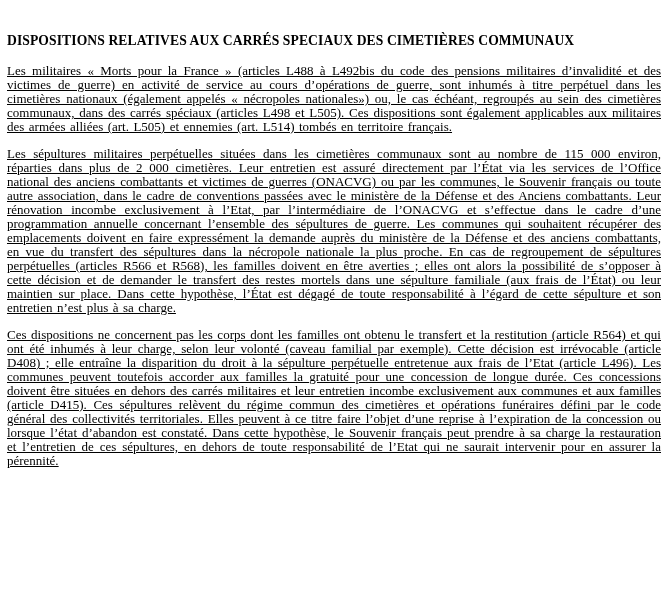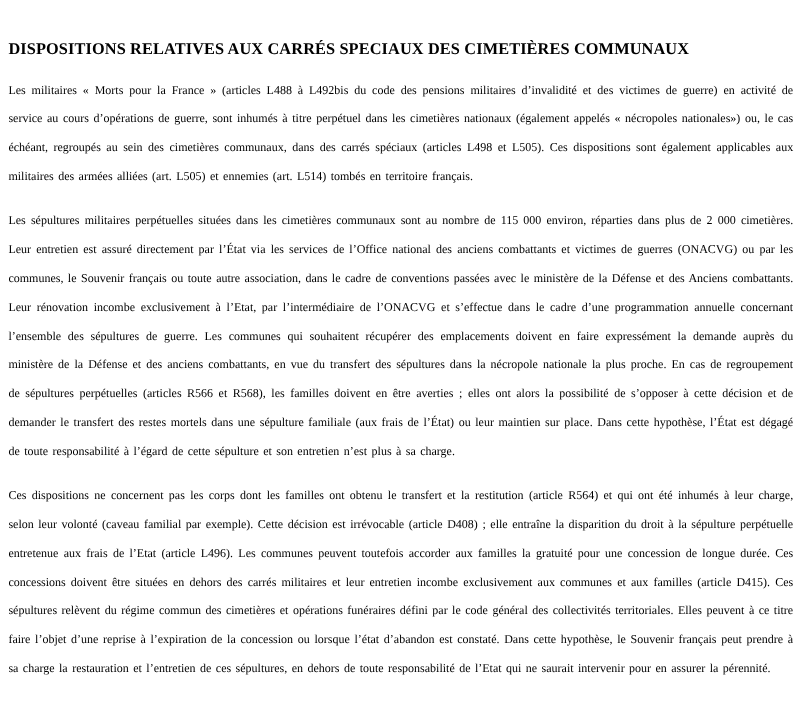--- a/index.html
+++ b/index.html
@@ -20,25 +20,26 @@
   }
   .doc-title {
     font-size: 13.6px;
     font-weight: bold;
     line-height: 18px;
     margin: 0 0 14px 0;
     text-align: left;
     letter-spacing: 0.1px;
   }
   .doc-paragraph {
-    font-size: 10px;
-    line-height: 24px;
+    font-size: 13px;
+    line-height: 14px;
     text-align: justify;
     margin: 0 0 13px 0;
     word-spacing: 1.2px;
+    text-decoration: underline;
   }
 </style>
 </head>
 <body>
 
 <div class="page">
   <h1 class="doc-title">DISPOSITIONS RELATIVES AUX CARRÉS SPECIAUX DES CIMETIÈRES COMMUNAUX</h1>
   <p class="doc-paragraph">Les militaires « Morts pour la France » (articles L488 à L492bis du code des pensions militaires d’invalidité et des victimes de guerre) en activité de service au cours d’opérations de guerre, sont inhumés à titre perpétuel dans les cimetières nationaux (également appelés « nécropoles nationales») ou, le cas échéant, regroupés au sein des cimetières communaux, dans des carrés spéciaux (articles L498 et L505). Ces dispositions sont également applicables aux militaires des armées alliées (art. L505) et ennemies (art. L514) tombés en territoire français.</p>
   <p class="doc-paragraph">Les sépultures militaires perpétuelles situées dans les cimetières communaux sont au nombre de 115 000 environ, réparties dans plus de 2 000 cimetières. Leur entretien est assuré directement par l’État via les services de l’Office national des anciens combattants et victimes de guerres (ONACVG) ou par les communes, le Souvenir français ou toute autre association, dans le cadre de conventions passées avec le ministère de la Défense et des Anciens combattants. Leur rénovation incombe exclusivement à l’Etat, par l’intermédiaire de l’ONACVG et s’effectue dans le cadre d’une programmation annuelle concernant l’ensemble des sépultures de guerre. Les communes qui souhaitent récupérer des emplacements doivent en faire expressément la demande auprès du ministère de la Défense et des anciens combattants, en vue du transfert des sépultures dans la nécropole nationale la plus proche. En cas de regroupement de sépultures perpétuelles (articles R566 et R568), les familles doivent en être averties ; elles ont alors la possibilité de s’opposer à cette décision et de demander le transfert des restes mortels dans une sépulture familiale (aux frais de l’État) ou leur maintien sur place. Dans cette hypothèse, l’État est dégagé de toute responsabilité à l’égard de cette sépulture et son entretien n’est plus à sa charge.</p>
   <p class="doc-paragraph">Ces dispositions ne concernent pas les corps dont les familles ont obtenu le transfert et la restitution (article R564) et qui ont été inhumés à leur charge, selon leur volonté (caveau familial par exemple). Cette décision est irrévocable (article D408) ; elle entraîne la disparition du droit à la sépulture perpétuelle entretenue aux frais de l’Etat (article L496). Les communes peuvent toutefois accorder aux familles la gratuité pour une concession de longue durée. Ces concessions doivent être situées en dehors des carrés militaires et leur entretien incombe exclusivement aux communes et aux familles (article D415). Ces sépultures relèvent du régime commun des cimetières et opérations funéraires défini par le code général des collectivités territoriales. Elles peuvent à ce titre faire l’objet d’une reprise à l’expiration de la concession ou lorsque l’état d’abandon est constaté. Dans cette hypothèse, le Souvenir français peut prendre à sa charge la restauration et l’entretien de ces sépultures, en dehors de toute responsabilité de l’Etat qui ne saurait intervenir pour en assurer la pérennité.</p>

